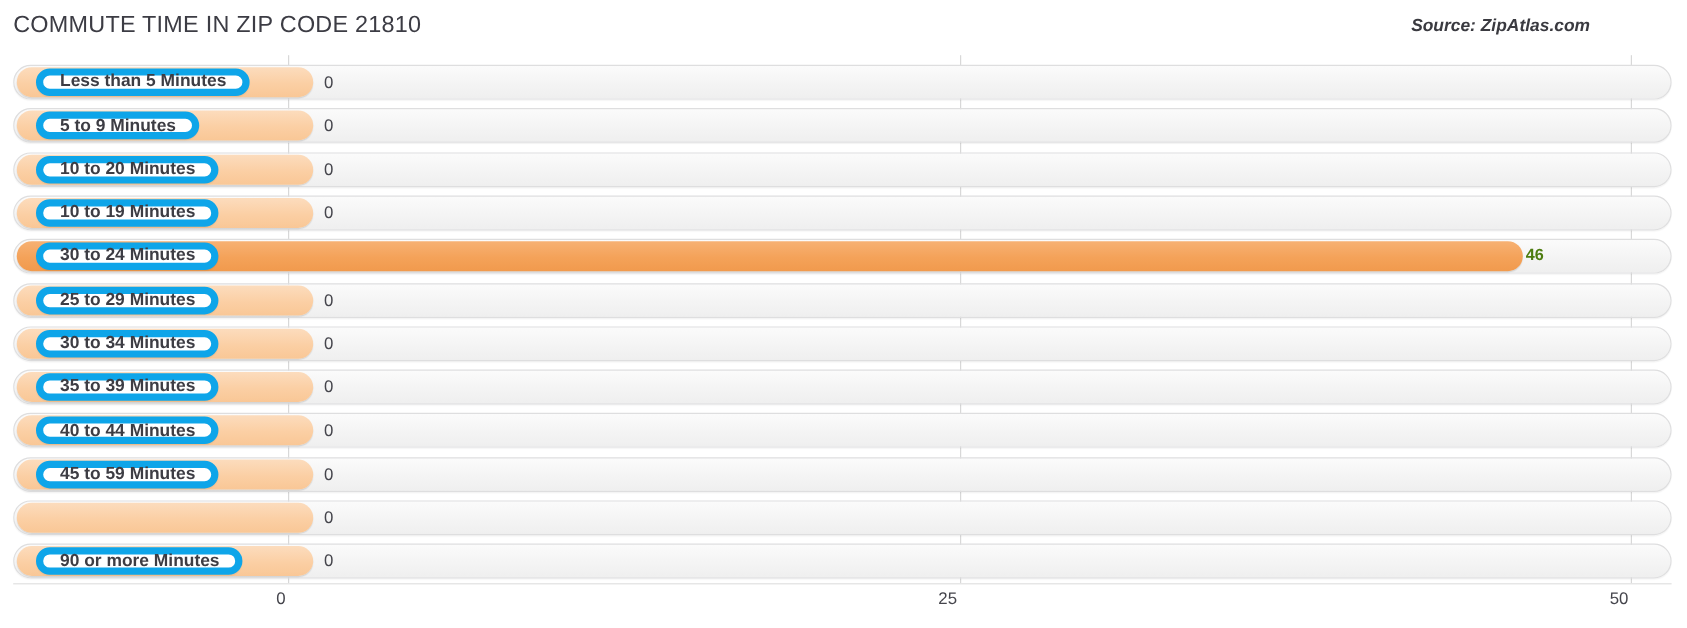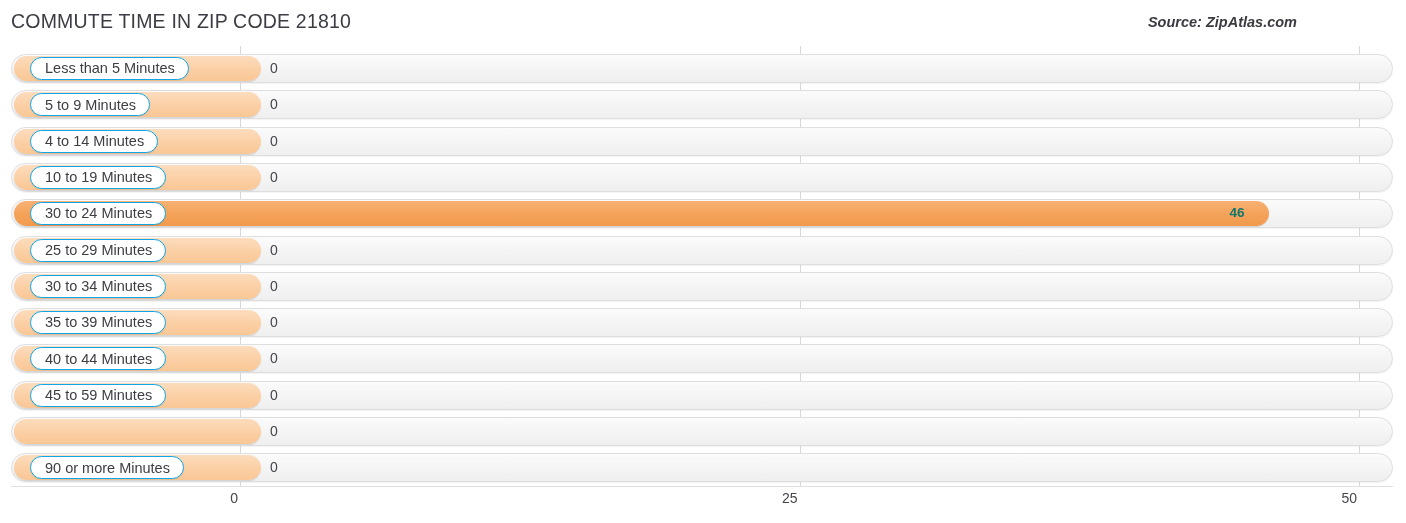--- a/index.html
+++ b/index.html
@@ -27,21 +27,21 @@
     left: 11px;
     top: 10px;
     font-size: 19.5px;
     letter-spacing: 0.2px;
     color: #3c3c44;
     font-weight: 400;
     white-space: nowrap;
   }
   .source-note {
     position: absolute;
-    right: 28px;
+    right: 0;
     top: 14px;
     font-size: 14.5px;
     font-style: italic;
     color: #3a3a40;
     font-weight: 600;
     white-space: nowrap;
   }
 
   
   .plot {
@@ -98,51 +98,53 @@
     background: linear-gradient(to bottom, #f7b173 0%, #f4a259 55%, #f19a4d 100%);
   }
   
   .label-cap {
     position: absolute;
     left: 19px;
     top: 3px;
     height: 23px;
     border-radius: 12px;
     background: #ffffff;
-    border: 1px solid #0ea5e9;
+    border: 6px solid #0ea5e9;
     box-sizing: border-box;
     display: flex;
     align-items: center;
     padding: 0 13px 0 14px;
     box-shadow: 0 1px 1px rgba(0,0,0,0.06);
     white-space: nowrap;
+    font-weight: bold;
   }
   .label-cap span {
     font-size: 14.5px;
     color: #3d3d44;
     line-height: 1;
   }
   
   .val-out {
     position: absolute;
     top: 5px;
     font-size: 14px;
     color: #45454c;
     line-height: 18px;
     white-space: nowrap;
   }
   
   .val-in {
     position: absolute;
     top: 6px;
     font-size: 13.5px;
-    color: #0f766e;
+    color: #4d7c0f;
     font-weight: bold;
     line-height: 16px;
     white-space: nowrap;
+    margin-left: 42px;
   }
 
   
   .axis {
     position: absolute;
     left: 0;
     top: 486px;
     width: 1406px;
     height: 37px;
   }
@@ -188,21 +190,21 @@
         <div class="fill zero" style="width: 247px;"></div>
         <div class="label-cap">
           <span>5 to 9 Minutes</span>
         </div>
         <div class="val-out" style="left: 259px;">0</div>
       </div>
       <div class="row" style="top: 80.6px;">
         <div class="track"></div>
         <div class="fill zero" style="width: 247px;"></div>
         <div class="label-cap">
-          <span>4 to 14 Minutes</span>
+          <span>10 to 20 Minutes</span>
         </div>
         <div class="val-out" style="left: 259px;">0</div>
       </div>
       <div class="row" style="top: 116.9px;">
         <div class="track"></div>
         <div class="fill zero" style="width: 247px;"></div>
         <div class="label-cap">
           <span>10 to 19 Minutes</span>
         </div>
         <div class="val-out" style="left: 259px;">0</div>

